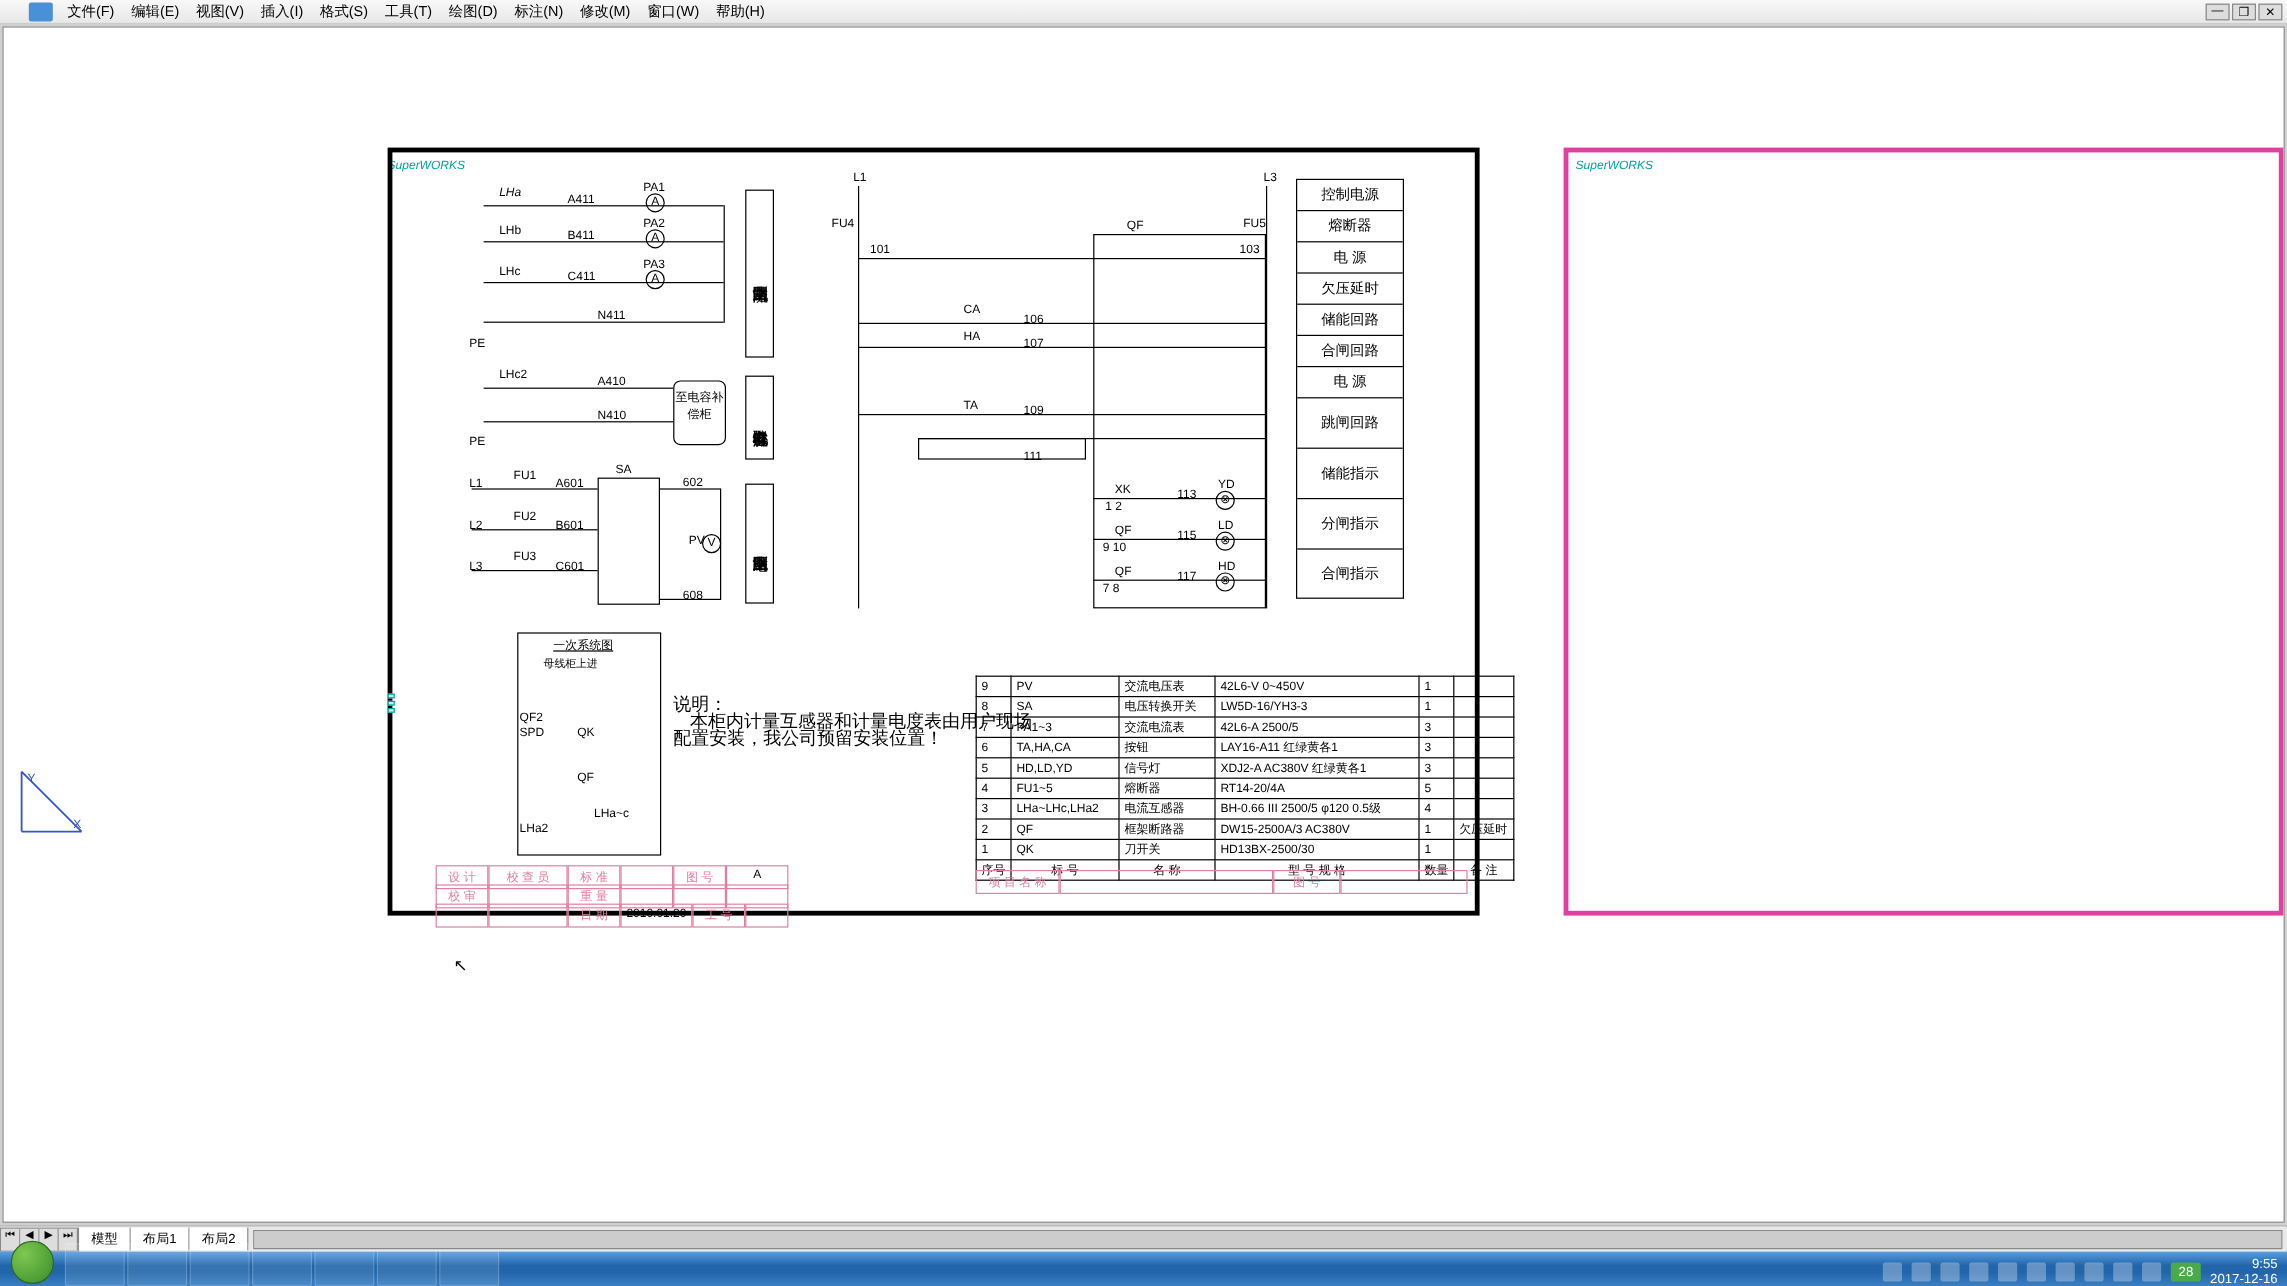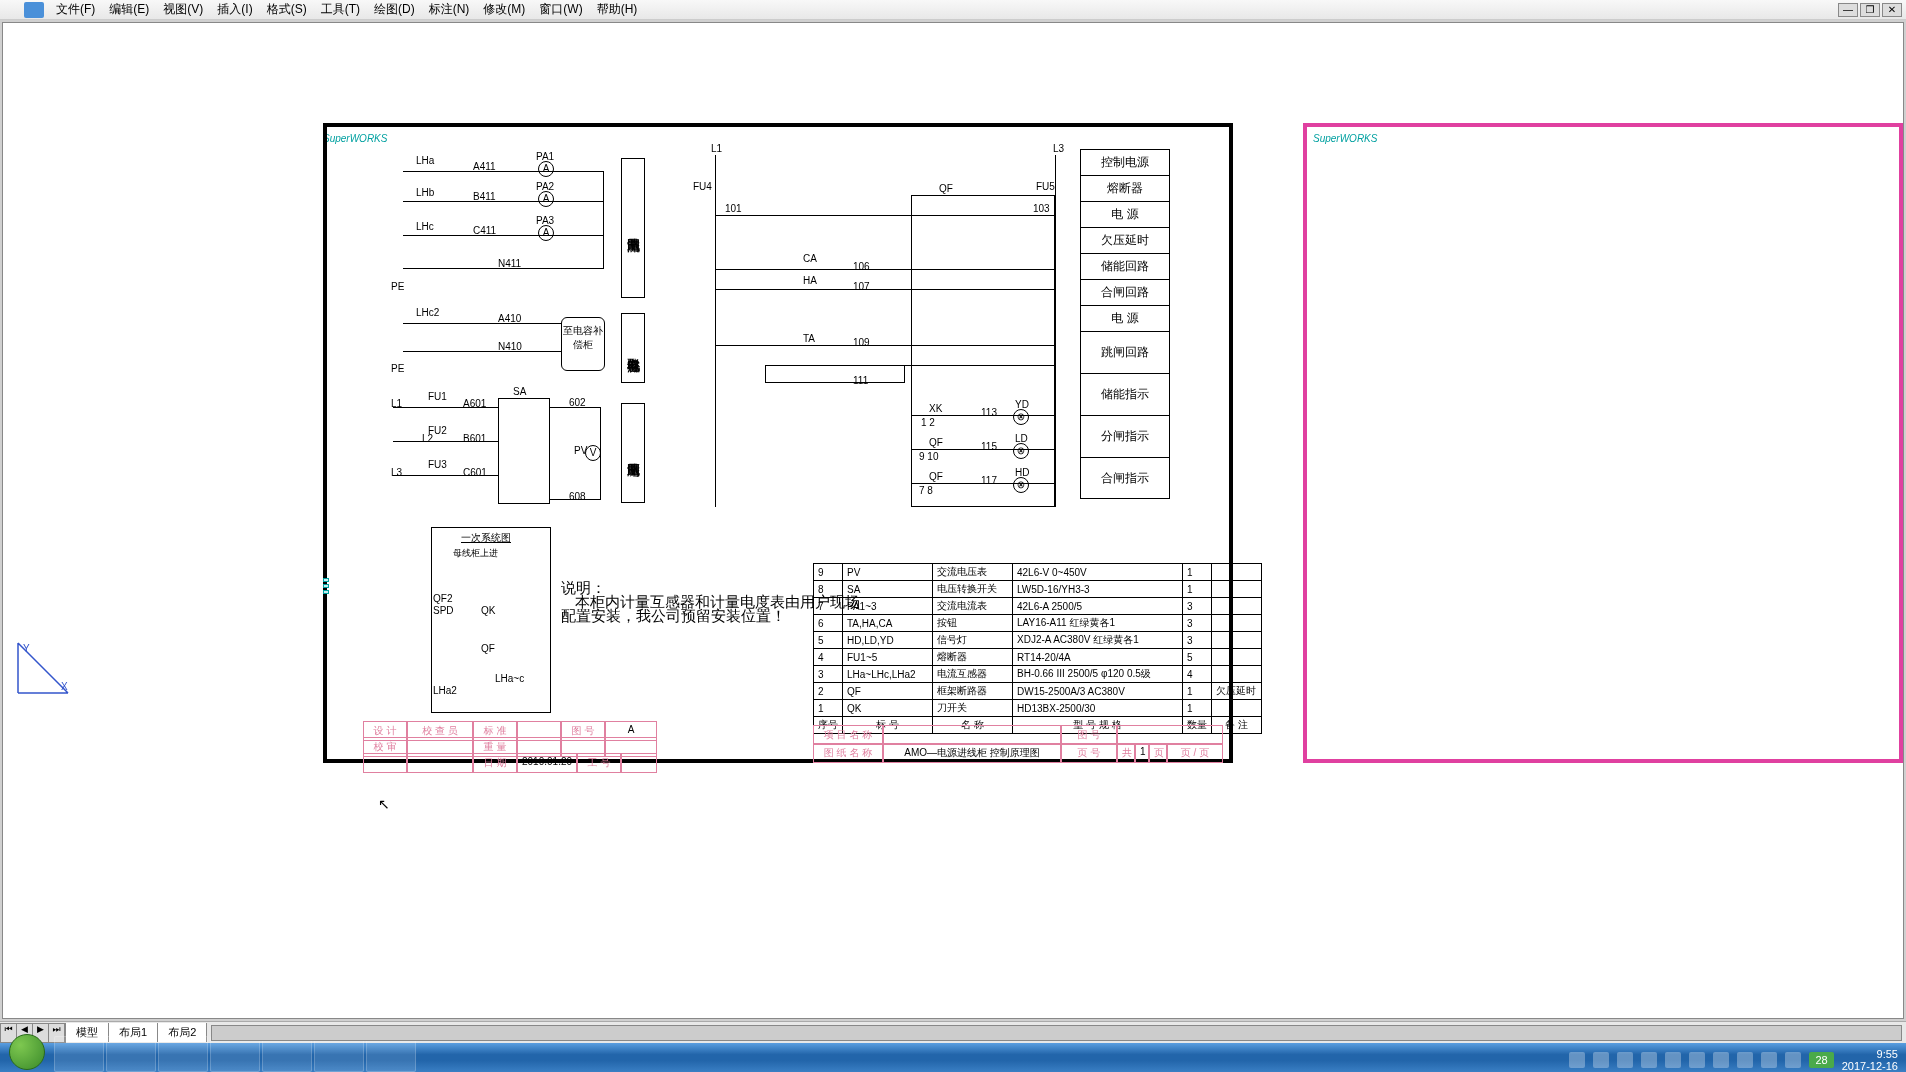--- a/index.html
+++ b/index.html
@@ -104,21 +104,21 @@
 
       <div class="wire" style="left:400px; top:148px; width:200px; height:1px;"></div>
       <div class="wire" style="left:400px; top:178px; width:200px; height:1px;"></div>
       <div class="wire" style="left:400px; top:212px; width:200px; height:1px;"></div>
       <div class="wire" style="left:400px; top:245px; width:200px; height:1px;"></div>
       <div class="wire" style="left:600px; top:148px; width:1px; height:98px;"></div>
       <div class="ammeter" style="left:535px; top:138px;">A</div>
       <div class="ammeter" style="left:535px; top:168px;">A</div>
       <div class="ammeter" style="left:535px; top:202px;">A</div>
 
-      <div class="lbl" style="left:413px; top:132px;">LHa</div>
+      <div class="lbl" style="left:413px; top:132px;font-style:italic;">LHa</div>
       <div class="lbl" style="left:413px; top:164px;">LHb</div>
       <div class="lbl" style="left:413px; top:198px;">LHc</div>
       <div class="lbl" style="left:533px; top:128px;">PA1</div>
       <div class="lbl" style="left:533px; top:158px;">PA2</div>
       <div class="lbl" style="left:533px; top:192px;">PA3</div>
       <div class="lbl" style="left:470px; top:138px;">A411</div>
       <div class="lbl" style="left:470px; top:168px;">B411</div>
       <div class="lbl" style="left:470px; top:202px;">C411</div>
       <div class="lbl" style="left:495px; top:235px;">N411</div>
       <div class="lbl" style="left:388px; top:258px;">PE</div>
@@ -134,21 +134,21 @@
       <div class="lbl" style="left:510px; top:363px;">SA</div>
       <div class="wire" style="left:390px; top:384px; width:105px; height:1px;"></div>
       <div class="wire" style="left:390px; top:418px; width:105px; height:1px;"></div>
       <div class="wire" style="left:390px; top:452px; width:105px; height:1px;"></div>
       <div class="wire" style="left:547px; top:384px; width:50px; height:1px;"></div>
       <div class="wire" style="left:547px; top:476px; width:50px; height:1px;"></div>
       <div class="wire" style="left:597px; top:384px; width:1px; height:93px;"></div>
       <div class="ammeter" style="left:582px; top:422px;">V</div>
       <div class="lbl" style="left:571px; top:422px;">PV</div>
       <div class="lbl" style="left:388px; top:375px;">L1</div>
-      <div class="lbl" style="left:388px; top:410px;margin-left:31px;">L2</div>
+      <div class="lbl" style="left:388px; top:410px;">L2</div>
       <div class="lbl" style="left:388px; top:444px;">L3</div>
       <div class="lbl" style="left:425px; top:368px;">FU1</div>
       <div class="lbl" style="left:425px; top:402px;">FU2</div>
       <div class="lbl" style="left:425px; top:436px;">FU3</div>
       <div class="lbl" style="left:460px; top:375px;">A601</div>
       <div class="lbl" style="left:460px; top:410px;">B601</div>
       <div class="lbl" style="left:460px; top:444px;">C601</div>
       <div class="lbl" style="left:566px; top:374px;">602</div>
       <div class="lbl" style="left:566px; top:468px;">608</div>
 
@@ -316,29 +316,20 @@
         <div class="title-cell" style="width:60px; color:#000;">2010.01.20</div>
         <div class="title-cell" style="width:44px;">工  号</div>
         <div class="title-cell" style="width:36px;"></div>
       </div>
       <div class="title-block-row" style="left:810px; top:702px;">
         <div class="title-cell" style="width:70px;">项 目 名 称</div>
         <div class="title-cell" style="width:178px;"></div>
         <div class="title-cell" style="width:56px;">图    号</div>
         <div class="title-cell" style="width:106px;"></div>
       </div>
-      <div class="title-block-row" style="left:810px; top:720px;">
-        <div class="title-cell" style="width:70px;">图 纸 名 称</div>
-        <div class="title-cell" style="width:178px; color:#000;">AMO—电源进线柜 控制原理图</div>
-        <div class="title-cell" style="width:56px;">页    号</div>
-        <div class="title-cell" style="width:18px;">共</div>
-        <div class="title-cell" style="width:14px; color:#000;">1</div>
-        <div class="title-cell" style="width:18px;">页</div>
-        <div class="title-cell" style="width:56px;">页 /   页</div>
-      </div>
 
       <div class="side-tabs">
         <div></div>
           <div></div>
           <div></div>
       </div>
 
       <div class="page2"></div>
 
       <svg class="ucs-icon" viewBox="0 0 60 60">

